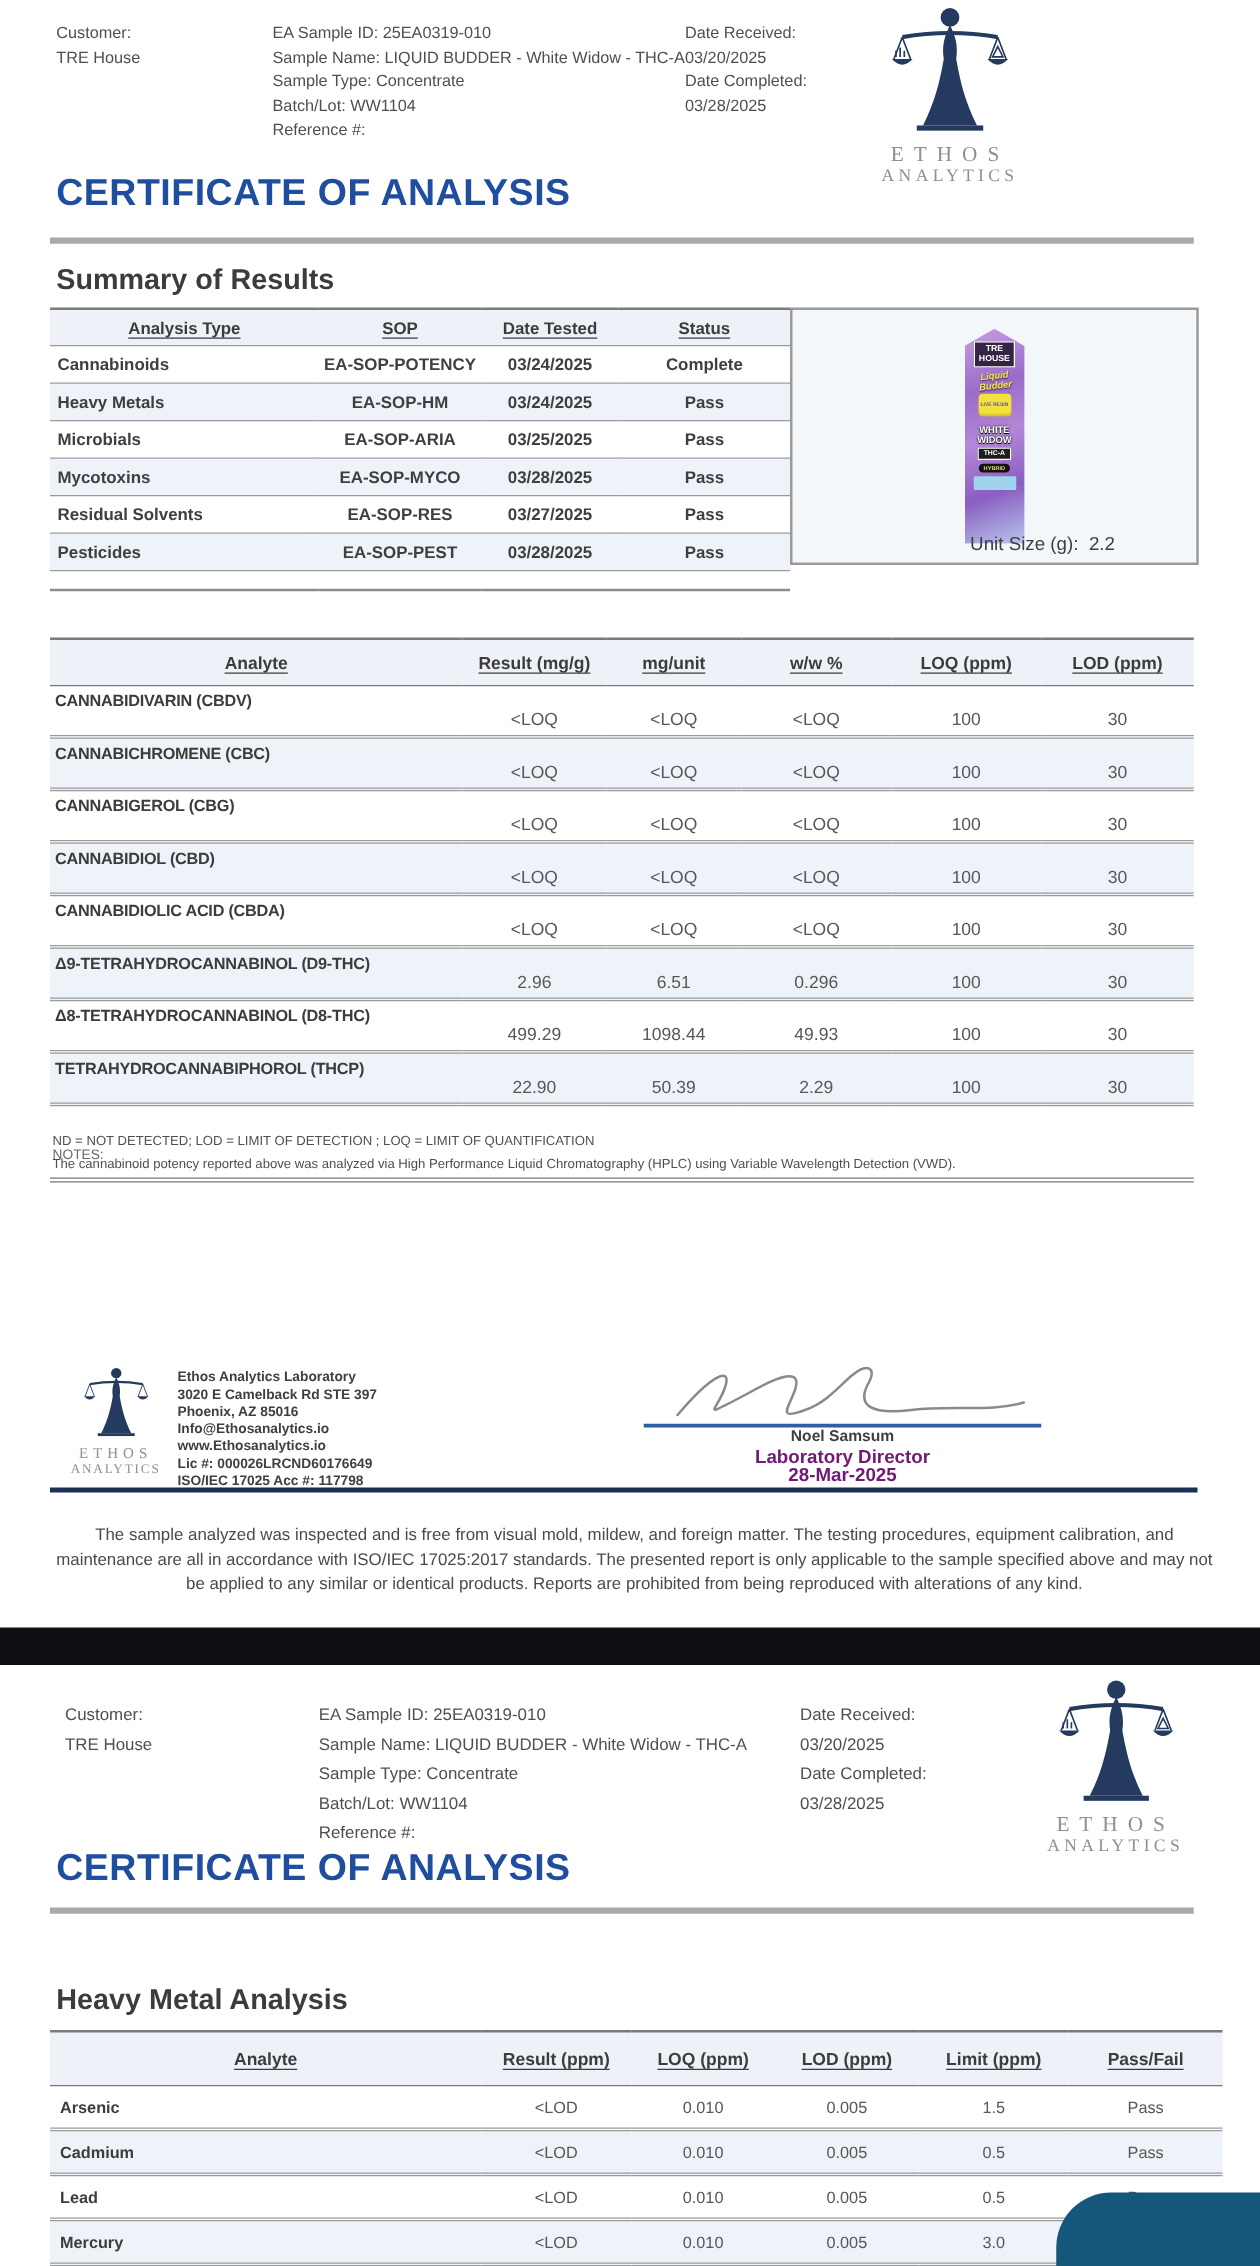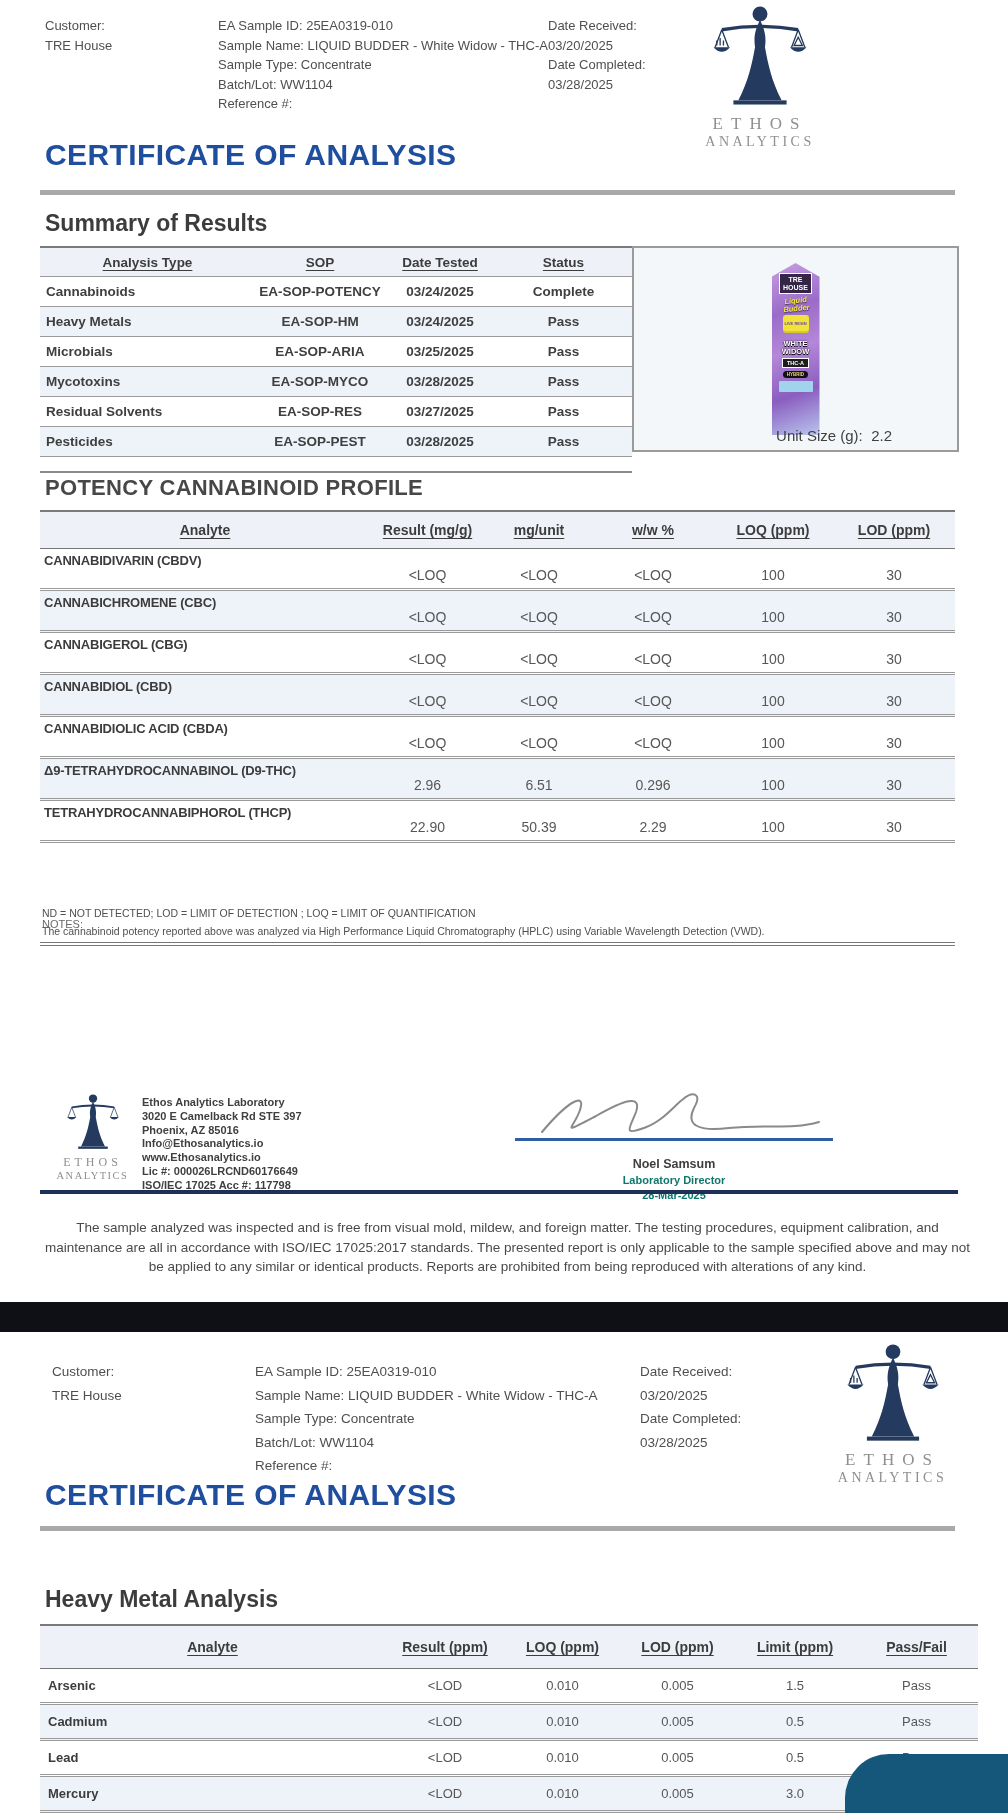--- a/index.html
+++ b/index.html
@@ -89,22 +89,22 @@
   .note2{top:925px;}
   .rule2{position:absolute;left:40px;top:942px;width:915px;height:0;border-top:4px double #777;}
 
   .lab-logo{left:45px;top:1093px;width:95px;}
   .lab-logo .l1{font-size:12px;letter-spacing:4px;}
   .lab-logo .l2{font-size:10.5px;letter-spacing:1.5px;}
   .lab-info{position:absolute;left:142px;top:1096px;font-size:11px;font-weight:700;color:#3f3f3f;line-height:13.8px;white-space:nowrap;}
   .navy-underline{position:absolute;left:40px;top:1190px;width:918px;height:4px;background:#1c2f55;}
   .sig-block{position:absolute;left:515px;top:1086px;width:318px;text-align:center;}
   .sig-line{height:3px;background:#2e5fa3;margin-top:-4px;}
-  .sig-name{font-size:12.5px;font-weight:700;color:#3f3f3f;line-height:15.5px;margin-top:16px;}
-  .sig-sub{font-size:11px;font-weight:700;color:#0f766e;line-height:15.5px;}
+  .sig-name{font-size:12.5px;font-weight:700;color:#3f3f3f;line-height:15.5px;margin-top:0;}
+  .sig-sub{font-size:15px;font-weight:700;color:#701a75;line-height:15.5px;}
   .disclaimer{position:absolute;left:40px;top:1208px;width:935px;text-align:center;
               font-size:13.5px;color:#4a4a4a;line-height:19.5px;margin-top:10px;}
 
   .black-bar{position:absolute;left:0;top:1302px;width:1008px;height:30px;background:#0f0f16;}
 
   .fab{position:absolute;left:845px;top:1754px;width:230px;height:110px;border-radius:44px;
        background:#15567b;cursor:pointer;}
 </style>
 </head>
 <body>
@@ -236,21 +236,20 @@
       <div class="pkg-thca">THC-A</div>
       <div class="pkg-hybrid">HYBRID</div>
       <div class="pkg-band"></div>
     </div>
   </div>
 
   <div class="unit-size">
     <span>Unit Size (g):</span>&nbsp;&nbsp;<b>2.2</b>
   </div>
 
-  <div class="section-head pot-head">POTENCY CANNABINOID PROFILE</div>
 
   <table class="pot-table">
     <colgroup>
         <col style="width:330px">
         <col style="width:115px">
         <col style="width:108px">
         <col style="width:120px">
         <col style="width:120px">
         <col style="width:122px">
       </colgroup>
@@ -315,20 +314,28 @@
 
         <tr>
           <td class="analyte">Δ9-TETRAHYDROCANNABINOL (D9-THC)</td>
           <td class="val">2.96</td>
           <td class="val">6.51</td>
           <td class="val">0.296</td>
           <td class="val">100</td>
           <td class="val">30</td>
         </tr>
 
+        <tr>
+          <td class="analyte">Δ8-TETRAHYDROCANNABINOL (D8-THC)</td>
+          <td class="val">499.29</td>
+          <td class="val">1098.44</td>
+          <td class="val">49.93</td>
+          <td class="val">100</td>
+          <td class="val">30</td>
+        </tr>
 
         <tr>
           <td class="analyte">TETRAHYDROCANNABIPHOROL (THCP)</td>
           <td class="val">22.90</td>
           <td class="val">50.39</td>
           <td class="val">2.29</td>
           <td class="val">100</td>
           <td class="val">30</td>
         </tr>
       </tbody>

